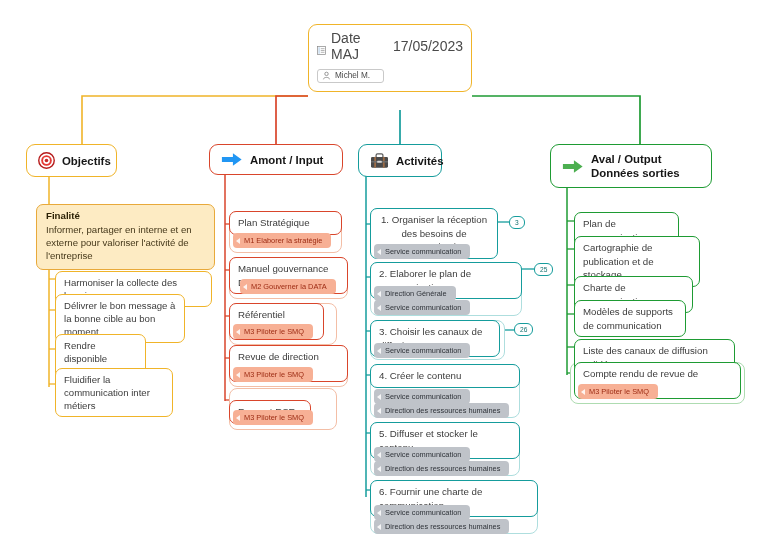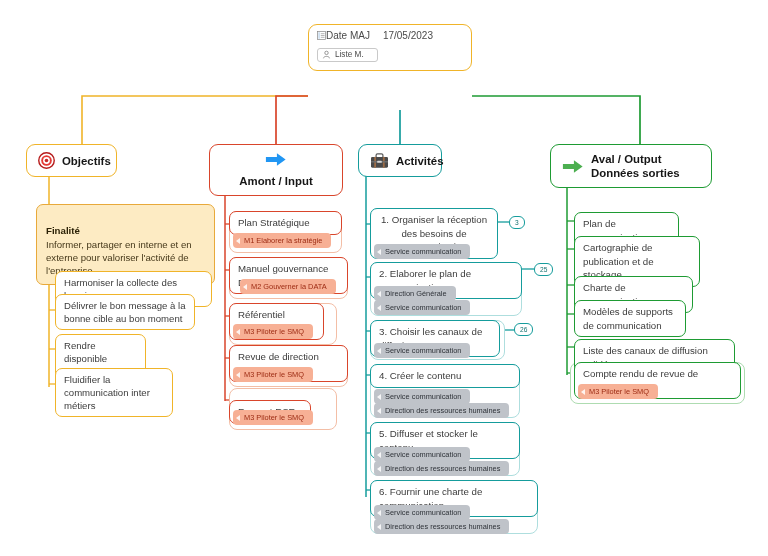--- a/index.html
+++ b/index.html
@@ -28,38 +28,38 @@
     border-radius:8px 8px 0 0;
     padding:11px 6px 12px 6px;
     text-align:center;
     font-weight:bold;
     font-size:12.5px;
     line-height:16px;
     color:#1b1b1b;
     letter-spacing:.2px;
   }
   .center-meta{padding:5px 8px 7px 8px;}
-  .meta-row{display:flex;align-items:center;font-size:10px;color:#4a4a4a;margin-bottom:4px;}
+  .meta-row{display:flex;align-items:center;gap:5px;font-size:14px;color:#4a4a4a;margin-bottom:4px;}
   .meta-row .val{margin-left:13px;}
   .pill-user{
     display:inline-flex;align-items:center;gap:4px;
     border:1px solid #c9c9c9;border-radius:3px;
     padding:1.5px 13px 1.5px 4px;font-size:8.2px;color:#4a4a4a;background:#fff;
   }
   .ico{display:inline-block;width:9px;height:9px;flex:0 0 auto;}
 
   
   .head{
     position:absolute;background:#fff;border-radius:9px;
     box-sizing:border-box;display:flex;align-items:center;gap:7px;
     padding:7px 11px;z-index:4;
   }
   .head .ttl{font-weight:bold;font-size:11.4px;line-height:14px;color:#161616;}
   .head.obj{left:26px;top:144px;border:1.4px solid #F0B429;width:91px;justify-content:space-between;}
-  .head.amont{left:209px;top:144px;border:1.5px solid #D9452B;width:134px;flex-direction:column;}
+  .head.amont{left:209px;top:144px;border:1.5px solid #D9452B;width:134px;}
   .head.act{left:358px;top:144px;border:1.5px solid #159C9C;width:84px;}
   .head.aval{left:550px;top:144px;border:1.5px solid #1E9B33;width:162px;}
 
   
   .node{
     position:absolute;box-sizing:border-box;background:#fff;
     border-radius:7px;font-size:9.6px;line-height:13px;color:#3c3c3c;
     padding:4px 8px;z-index:3;
   }
   .node.y{border:1.1px solid #F0B429;}
@@ -172,21 +172,21 @@
         <span class="val">17/05/2023</span>
       </div>
       <div>
         <span class="pill-user">
           <span class="ico">
             <svg viewBox="0 0 10 10" width="9" height="9">
                 <circle cx="5" cy="3.2" r="1.9" fill="none" stroke="#7a7a7a" stroke-width="0.85"></circle>
                 <path d="M1.6 9.2 C1.9 6.4 8.1 6.4 8.4 9.2" fill="none" stroke="#7a7a7a" stroke-width="0.85"></path>
               </svg>
           </span>
-          <span>Liste M.</span>
+          <span>Michel M.</span>
         </span>
       </div>
     </div>
   </div>
 
   <div class="head obj">
     <span class="target-ico">
       <svg viewBox="0 0 18 18" width="17" height="17">
         <circle cx="9" cy="9" r="8.2" fill="#fff" stroke="#b71c1c" stroke-width="1.5"></circle>
         <circle cx="9" cy="9" r="5.6" fill="#E53935"></circle>
@@ -227,28 +227,28 @@
       <svg viewBox="0 0 24 16" width="22" height="15">
         <path d="M1 5.2 H13 V1.2 L22.5 8 L13 14.8 V10.8 H1 Z" fill="#4CAF50"></path>
       </svg>
     </span>
     <span>
       <span class="ttl" style="display:block">Aval / Output</span>
       <span class="ttl" style="display:block">Données sorties</span>
     </span>
   </div>
 
-  <div class="node finalite" style="left:36px;top:204px;width:179px;padding:19px 9px 7px 9px;">
+  <div class="node finalite" style="left:36px;top:204px;width:179px;padding:4px 9px 7px 9px;">
     <b>Finalité</b>
     <span>Informer, partager en interne et en externe pour valoriser l'activité de l'entreprise</span>
   </div>
   <div class="node y" style="left:55px;top:271px;width:157px;">
     <span>Harmoniser la collecte des besoins</span>
   </div>
-  <div class="node y" style="left:55px;top:294px;width:140px;">
+  <div class="node y" style="left:55px;top:294px;width:130px;">
     <span>Délivrer le bon message à la bonne cible au bon moment</span>
   </div>
   <div class="node y" style="left:55px;top:334px;width:91px;">
     <span>Rendre disponible l'information 24/7</span>
   </div>
   <div class="node y" style="left:55px;top:368px;width:118px;">
     <span>Fluidifier la communication inter métiers</span>
   </div>
 
   <div class="grp r" style="left:229px;top:211px;width:113px;height:42px;"></div>

